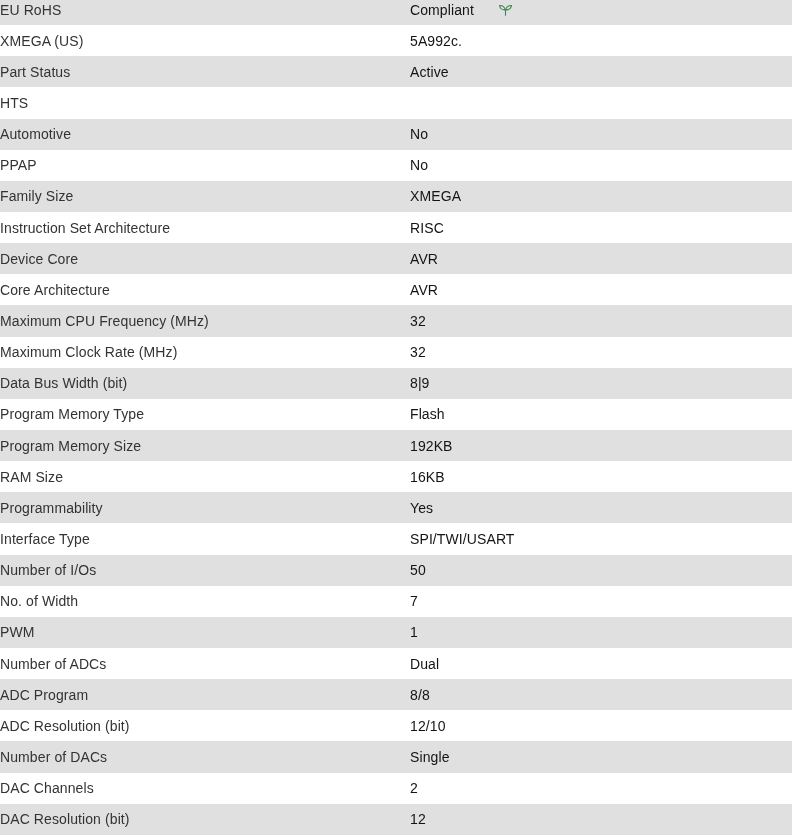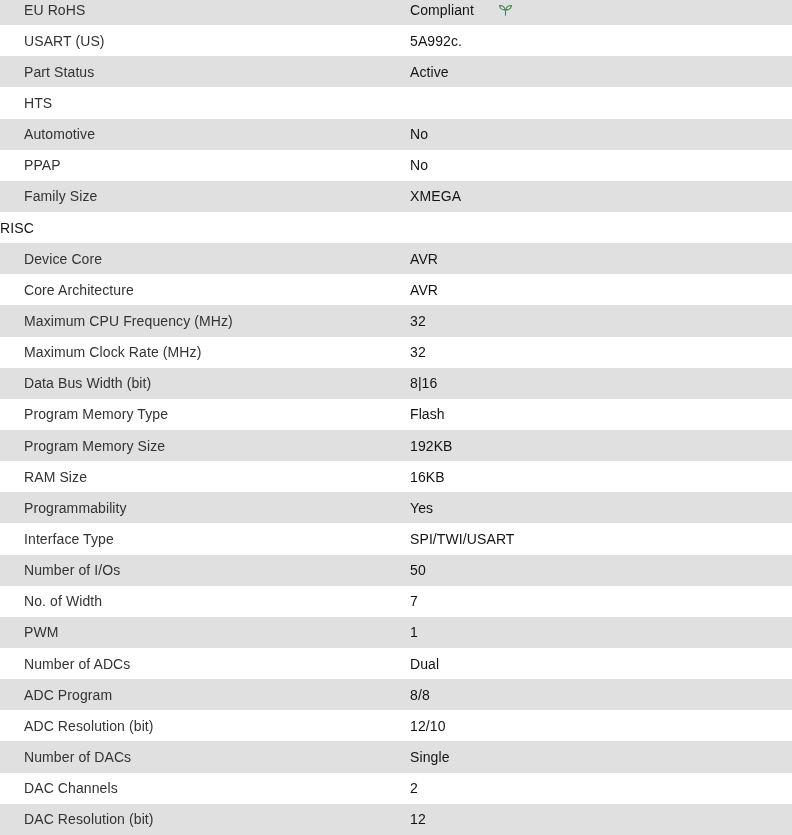--- a/index.html
+++ b/index.html
@@ -28,21 +28,20 @@
     background: var(--row-alt, #e0e0e0);
   }
   .cell {
     font-size: 14px;
     line-height: 1;
     white-space: nowrap;
   }
   .cell.label {
     box-sizing: border-box;
     width: 410px;
-    padding-left: 24px;
     color: var(--label-text, #333333);
     letter-spacing: 0.1px;
   }
   .cell.value {
     flex: 1;
     display: flex;
     align-items: center;
     gap: 24px;
     color: var(--value-text, #141414);
     letter-spacing: 0.1px;
@@ -69,21 +68,21 @@
     <svg width="15" height="14" viewBox="0 0 16 14" fill="none" stroke="currentColor" stroke-width="1.2" stroke-linecap="round" stroke-linejoin="round">
       <path d="M7.6 6.8 C4.4 7 2.2 5.6 1.6 2.2 C4.8 2 7 3.5 7.6 6.8 Z"></path>
       <path d="M8.4 6.8 C11.6 7 13.8 5.6 14.4 2.2 C11.2 2 9 3.5 8.4 6.8 Z"></path>
       <path d="M8 12.6 C8 10 8 8.4 8 6.6"></path>
     </svg>
   </span>
 </div>
   </div>
 
   <div class="spec-row">
-    <div class="cell label">USART (US)</div>
+    <div class="cell label">XMEGA (US)</div>
     <div class="cell value">
       <span class="value-text">5A992c.</span>
     </div>
   </div>
 
   <div class="spec-row">
     <div class="cell label">Part Status</div>
     <div class="cell value">
       <span class="value-text">Active</span>
     </div>
@@ -108,20 +107,21 @@
   </div>
 
   <div class="spec-row">
     <div class="cell label">Family Size</div>
     <div class="cell value">
       <span class="value-text">XMEGA</span>
     </div>
   </div>
 
   <div class="spec-row">
+    <div class="cell label">Instruction Set Architecture</div>
     <div class="cell value">
       <span class="value-text">RISC</span>
     </div>
   </div>
 
   <div class="spec-row">
     <div class="cell label">Device Core</div>
     <div class="cell value">
       <span class="value-text">AVR</span>
     </div>
@@ -144,21 +144,21 @@
   <div class="spec-row">
     <div class="cell label">Maximum Clock Rate (MHz)</div>
     <div class="cell value">
       <span class="value-text">32</span>
     </div>
   </div>
 
   <div class="spec-row">
     <div class="cell label">Data Bus Width (bit)</div>
     <div class="cell value">
-      <span class="value-text">8|16</span>
+      <span class="value-text">8|9</span>
     </div>
   </div>
 
   <div class="spec-row">
     <div class="cell label">Program Memory Type</div>
     <div class="cell value">
       <span class="value-text">Flash</span>
     </div>
   </div>
 

